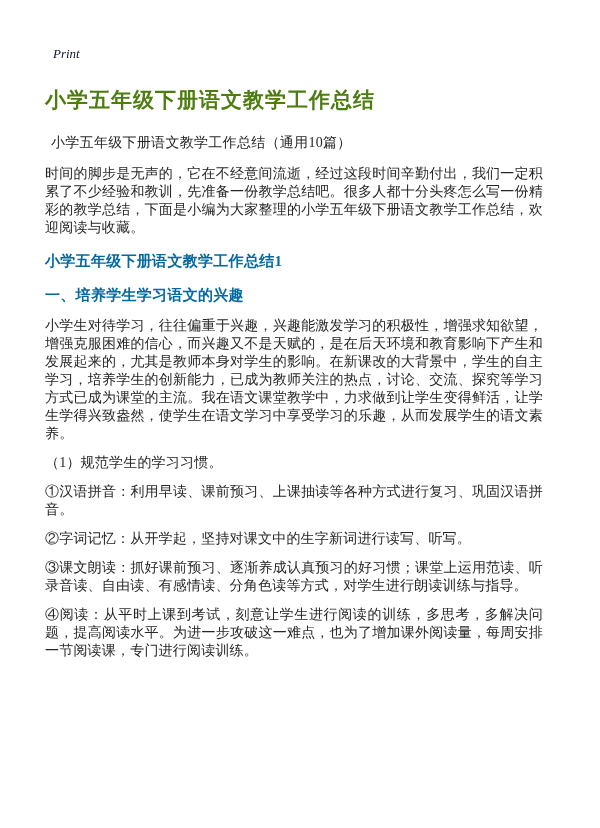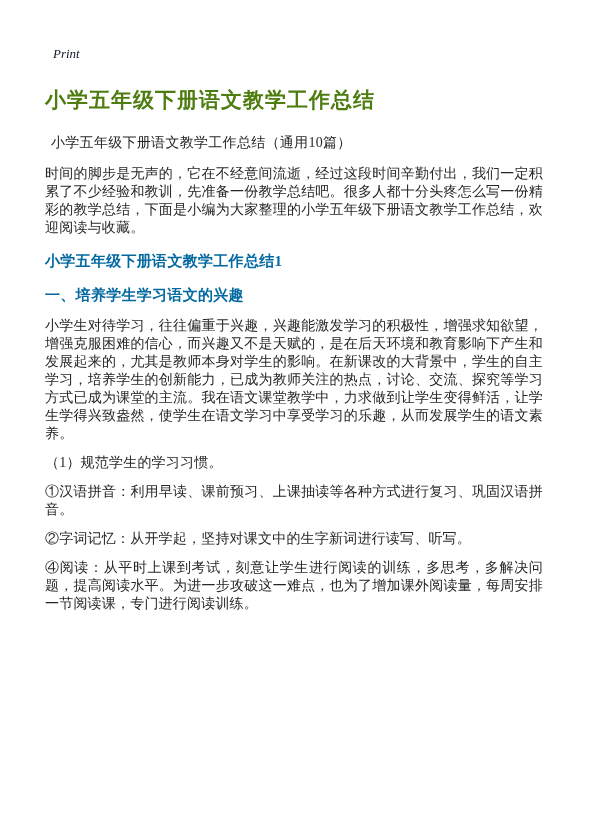--- a/index.html
+++ b/index.html
@@ -68,15 +68,16 @@
   <p class="subtitle">小学五年级下册语文教学工作总结（通用10篇）</p>
 
   <div class="doc-body">
       <p class="paragraph">时间的脚步是无声的，它在不经意间流逝，经过这段时间辛勤付出，我们一定积累了不少经验和教训，先准备一份教学总结吧。很多人都十分头疼怎么写一份精彩的教学总结，下面是小编为大家整理的小学五年级下册语文教学工作总结，欢迎阅读与收藏。</p>
       <h2 class="heading">小学五年级下册语文教学工作总结1</h2>
       <h2 class="heading">一、培养学生学习语文的兴趣</h2>
       <p class="paragraph">小学生对待学习，往往偏重于兴趣，兴趣能激发学习的积极性，增强求知欲望，增强克服困难的信心，而兴趣又不是天赋的，是在后天环境和教育影响下产生和发展起来的，尤其是教师本身对学生的影响。在新课改的大背景中，学生的自主学习，培养学生的创新能力，已成为教师关注的热点，讨论、交流、探究等学习方式已成为课堂的主流。我在语文课堂教学中，力求做到让学生变得鲜活，让学生学得兴致盎然，使学生在语文学习中享受学习的乐趣，从而发展学生的语文素养。</p>
       <p class="paragraph">（1）规范学生的学习习惯。</p>
       <p class="paragraph">①汉语拼音：利用早读、课前预习、上课抽读等各种方式进行复习、巩固汉语拼音。</p>
       <p class="paragraph">②字词记忆：从开学起，坚持对课文中的生字新词进行读写、听写。</p>
+      <p class="paragraph">③课文朗读：抓好课前预习、逐渐养成认真预习的好习惯；课堂上运用范读、听录音读、自由读、有感情读、分角色读等方式，对学生进行朗读训练与指导。</p>
       <p class="paragraph">④阅读：从平时上课到考试，刻意让学生进行阅读的训练，多思考，多解决问题，提高阅读水平。为进一步攻破这一难点，也为了增加课外阅读量，每周安排一节阅读课，专门进行阅读训练。</p>
     </div>
 </div>
 
 </body></html>

